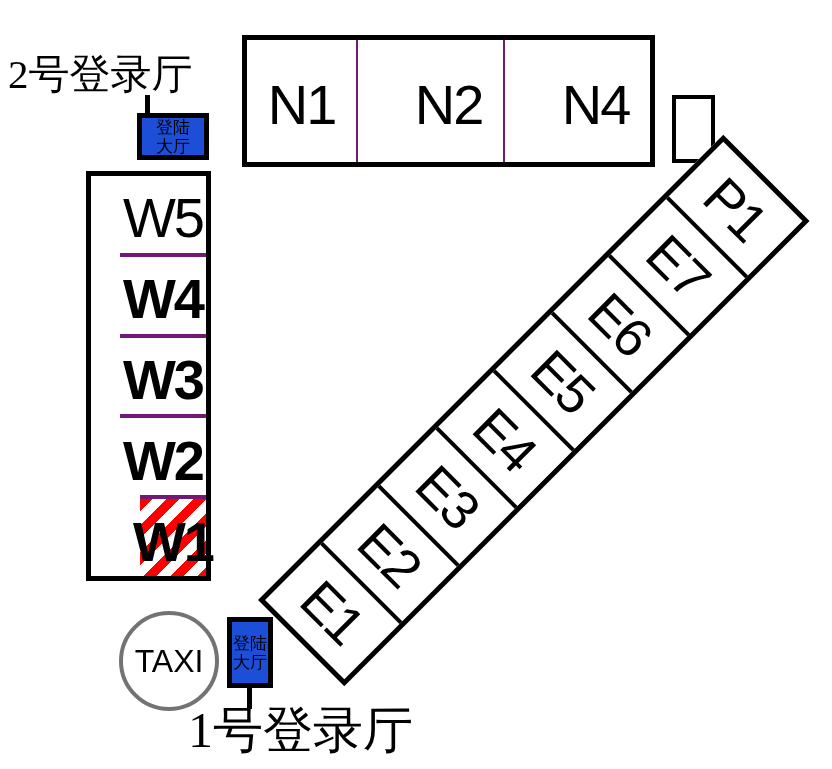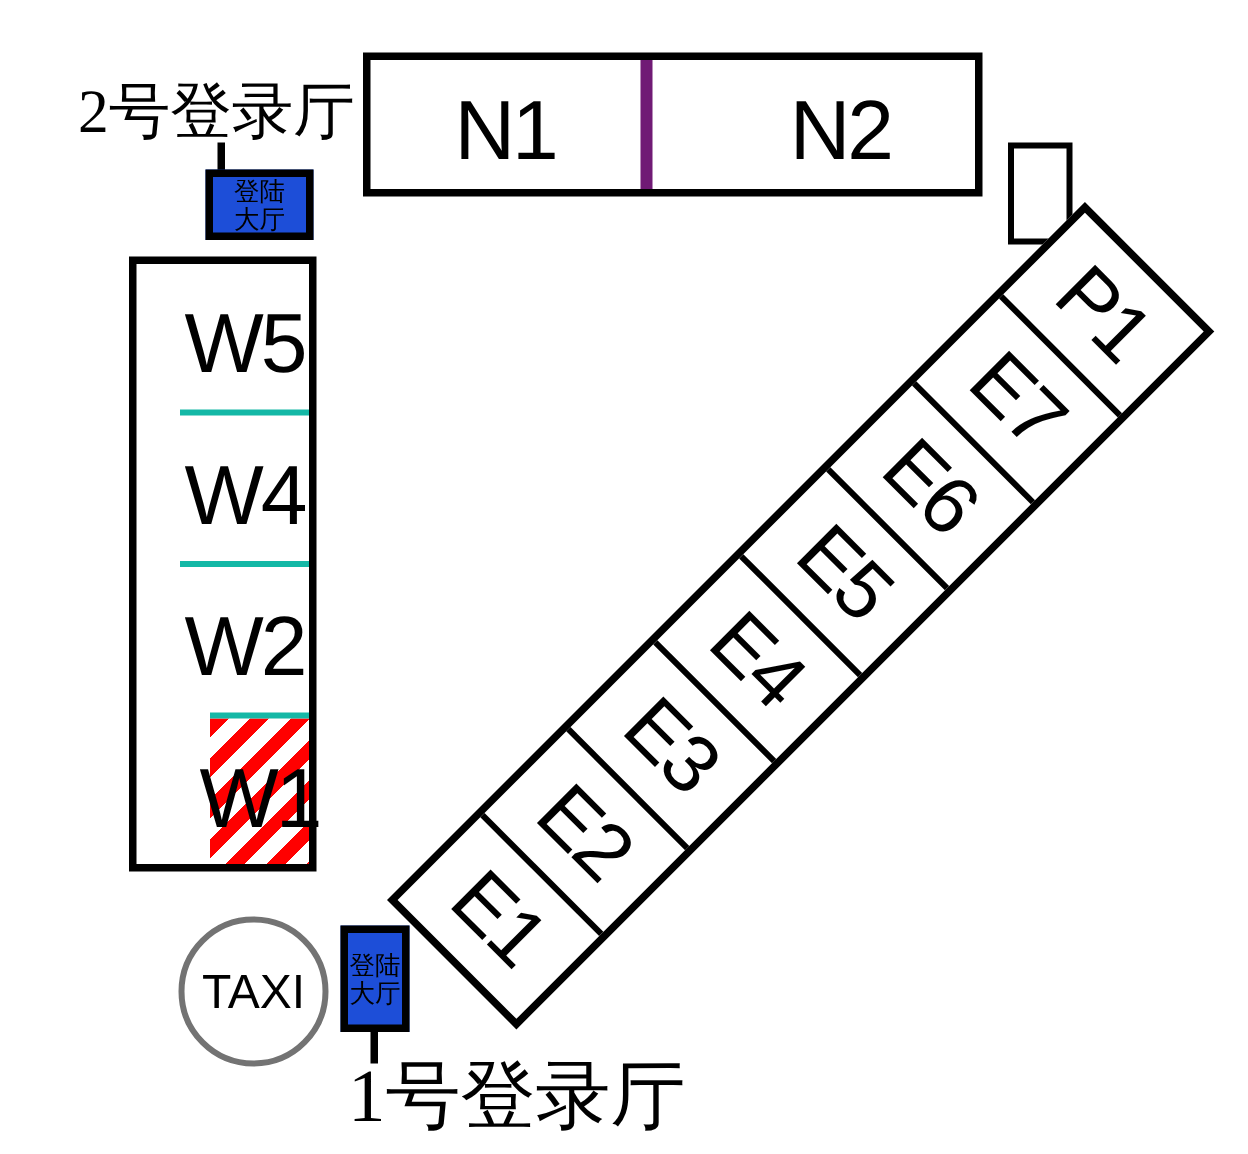--- a/index.html
+++ b/index.html
@@ -8,25 +8,25 @@
     font-family:"Liberation Sans",sans-serif;color:#000;overflow:hidden;
   }
   
   .hall-row,.hall-col{position:absolute;border:5px solid #000;display:flex;background:#fff;box-sizing:border-box;}
   .hall-row{flex-direction:row;}
   .hall-col{flex-direction:column;padding-left:29px;}
   .cell{
     flex:1;display:flex;align-items:center;justify-content:center;
     box-sizing:border-box;padding-top:8px;
   }
-  .hall-row .cell + .cell{border-left:8px solid #701a75;padding-left:36px;}
-  .hall-col .cell + .cell{border-top:4px solid #14b8a6;}
+  .hall-row .cell + .cell{border-left:2px solid #701a75;padding-left:36px;}
+  .hall-col .cell + .cell{border-top:4px solid #701a75;font-weight:bold;}
   .hall-label{font-size:56px;letter-spacing:-2px;line-height:1;}
   
-  .n-row{left:242px;top:35px;width:413px;height:96px;}
+  .n-row{left:242px;top:35px;width:413px;height:132px;}
   
   .w-col{left:86px;top:171px;width:125px;height:410px;}
   .hatched{background:repeating-linear-gradient(135deg,#ff0000 0 9px,#ffffff 9px 19px);margin-left:20px;}
   
   .e-strip{
     position:absolute;left:258px;top:600px;width:658px;height:122px;
     border:5px solid #000;background:#fff;box-sizing:border-box;
     transform-origin:0 0;transform:rotate(-45deg);
     display:flex;flex-direction:row;
   }
@@ -43,21 +43,21 @@
     font-size:17px;line-height:19px;white-space:pre-line;
   }
   .reg-box-2{left:137px;top:113px;width:72px;height:47px;}
   .reg-box-1{left:227px;top:617px;width:46px;height:71px;}
   .connector{position:absolute;width:5px;background:#000;}
   .connector-2{left:145px;top:95px;height:22px;}
   .connector-1{left:247px;top:686px;height:23px;}
   
   .entrance-title{
     position:absolute;font-family:"Liberation Serif",serif;
-    font-size:41px;line-height:1.1;white-space:nowrap;margin-left:44px;
+    font-size:41px;line-height:1.1;white-space:nowrap;
   }
   .title-2{left:8px;top:52px;}
   .title-1{left:188px;top:703px;font-size:50px;}
   
   .taxi-circle{
     position:absolute;left:119px;top:611px;width:100px;height:100px;
     border:4px solid #737373;border-radius:50%;background:#fff;box-sizing:border-box;
     display:flex;align-items:center;justify-content:center;
     font-size:32px;letter-spacing:0;
   }
@@ -72,30 +72,36 @@
   <div class="reg-box reg-box-2">登陆
 大厅</div>
 
   <div class="hall-row n-row">
     <div class="cell">
         <span class="hall-label">N1</span>
       </div>
     <div class="cell">
         <span class="hall-label">N2</span>
       </div>
+    <div class="cell">
+        <span class="hall-label">N4</span>
+      </div>
   </div>
 
   <div class="small-rect"></div>
 
   <div class="hall-col w-col">
     <div class="cell">
         <span class="hall-label">W5</span>
       </div>
     <div class="cell">
         <span class="hall-label">W4</span>
+      </div>
+    <div class="cell">
+        <span class="hall-label">W3</span>
       </div>
     <div class="cell">
         <span class="hall-label">W2</span>
       </div>
     <div class="cell hatched">
         <span class="hall-label">W1</span>
       </div>
   </div>
 
   <div class="e-strip">

